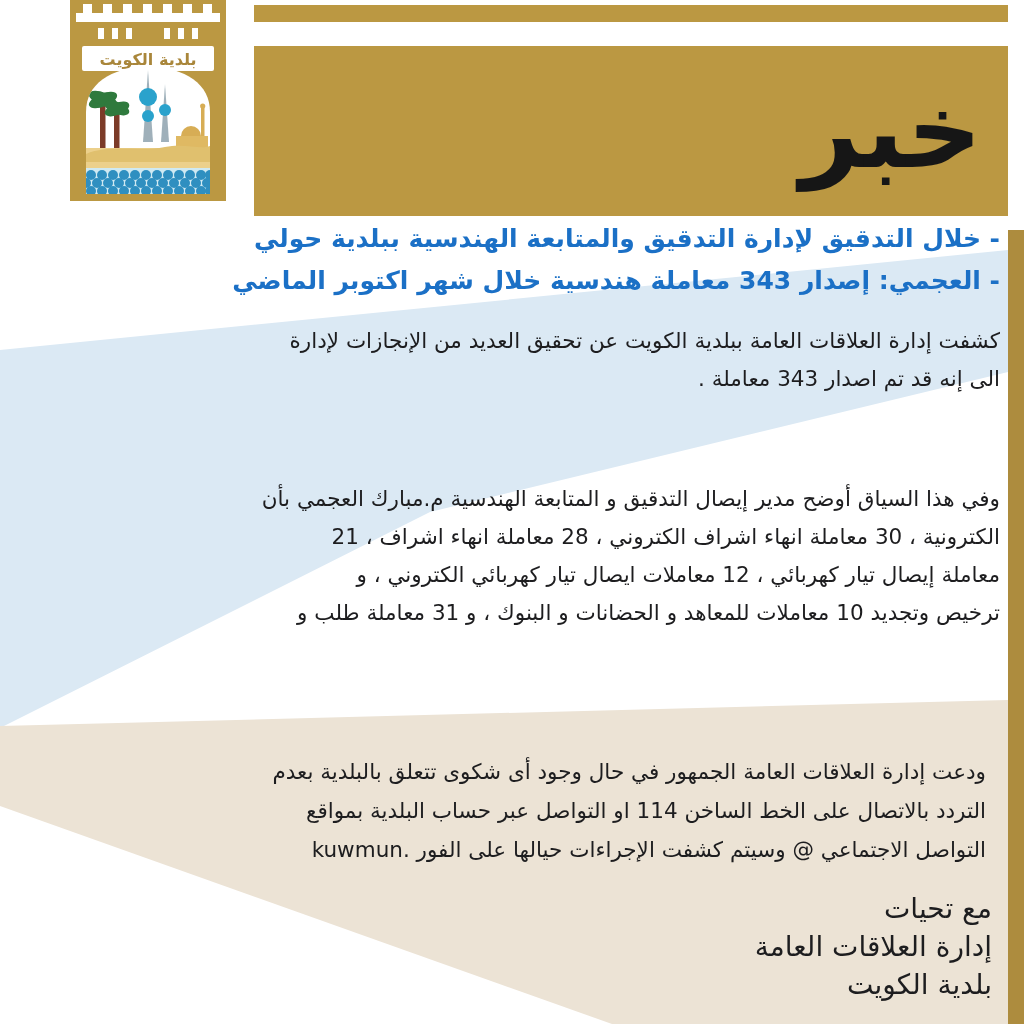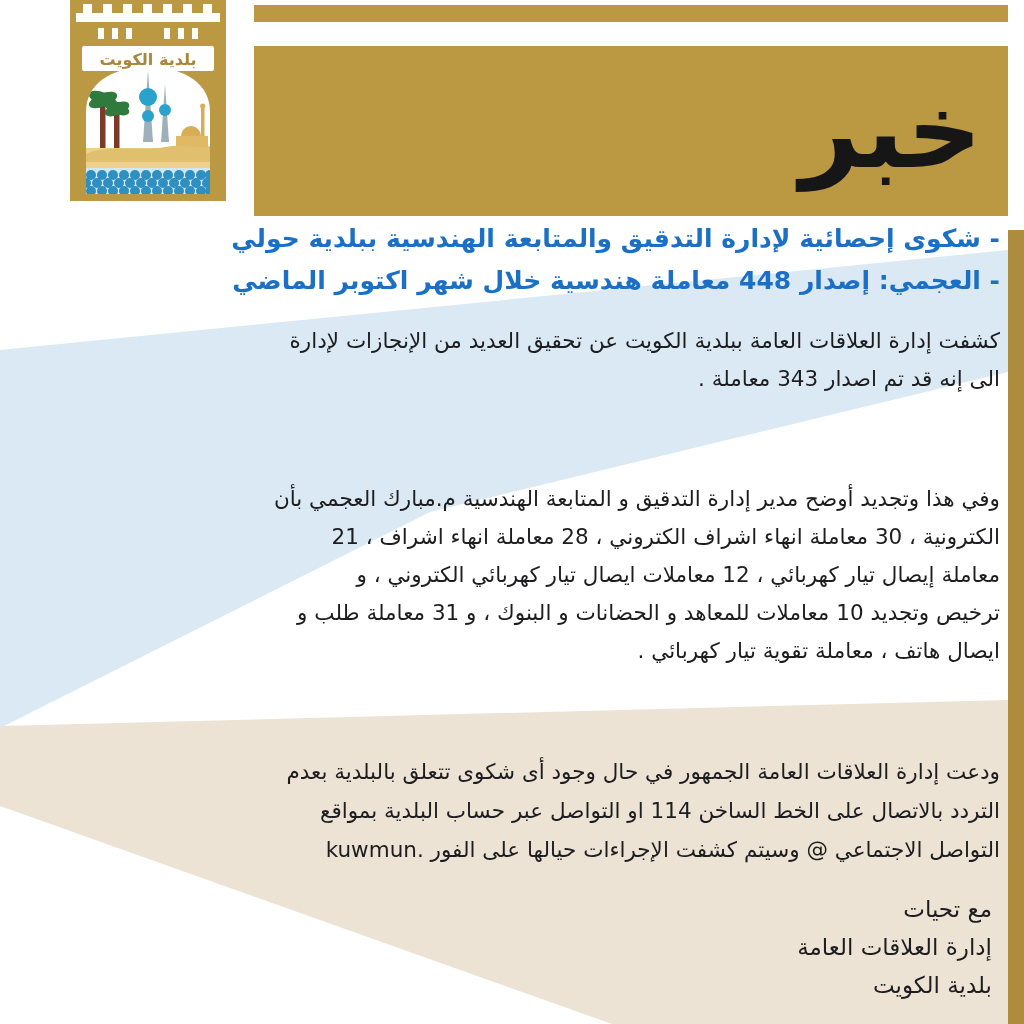--- a/index.html
+++ b/index.html
@@ -23,25 +23,25 @@
     position:absolute;right:24px;top:218px;direction:rtl;text-align:right;
     font-size:25px;font-weight:bold;color:var(--headline-blue);line-height:42px;white-space:nowrap;
   }
   .para{
     position:absolute;direction:rtl;text-align:right;color:var(--text-dark);
     font-size:21.5px;line-height:38px;white-space:nowrap;
   }
   .para .ln{white-space:nowrap;}
   #p1{right:24px;top:322px;}
   #p2{right:24px;top:480px;}
-  #p3{right:24px;top:752px;line-height:39px;margin-left:12px;}
+  #p3{right:38px;top:752px;line-height:39px;margin-left:12px;}
   #p2 .indent{margin-left:145px;}
   .signature{
     position:absolute;right:32px;top:890px;direction:rtl;text-align:right;
-    font-size:23px;color:var(--text-dark);line-height:38px;white-space:nowrap;
+    font-size:28px;color:var(--text-dark);line-height:38px;white-space:nowrap;
   }
 </style>
 </head>
 <body>
 
 <div id="canvas">
 
   <svg id="bg-shapes" viewBox="0 0 1024 1024" xmlns="http://www.w3.org/2000/svg">
     <polygon points="0,350 1008,250 1008,372 430,512 0,728" fill="var(--bg-blue)"></polygon>
     <polygon points="0,726 1008,700 1008,1024 612,1024 0,806" fill="var(--bg-beige)"></polygon>
@@ -155,35 +155,34 @@
               <circle cx="120" cy="191" r="5"></circle>
             <circle cx="131" cy="191" r="5"></circle>
               <circle cx="140" cy="191" r="5"></circle>
           </g>
         </g>
       </g>
     </svg>
   </div>
 
   <div class="headline">
-    <div>- شكوى إحصائية لإدارة التدقيق والمتابعة الهندسية ببلدية حولي</div>
-    <div>- العجمي: إصدار 448 معاملة هندسية خلال شهر اكتوبر الماضي</div>
+    <div>- خلال التدقيق لإدارة التدقيق والمتابعة الهندسية ببلدية حولي</div>
+    <div>- العجمي: إصدار 343 معاملة هندسية خلال شهر اكتوبر الماضي</div>
   </div>
 
   <div class="para" id="p1">
     <div class="ln">كشفت إدارة العلاقات العامة ببلدية الكويت عن تحقيق العديد من الإنجازات لإدارة</div>
     <div class="ln">الى إنه قد تم اصدار 343 معاملة .</div>
   </div>
 
   <div class="para" id="p2">
-    <div class="ln">وفي هذا وتجديد أوضح مدير إدارة التدقيق و المتابعة الهندسية م.مبارك العجمي بأن</div>
+    <div class="ln">وفي هذا السياق أوضح مدير إيصال التدقيق و المتابعة الهندسية م.مبارك العجمي بأن</div>
     <div class="ln">الكترونية ، 30 معاملة انهاء اشراف الكتروني ، 28 معاملة انهاء اشراف ، 21</div>
     <div class="ln">معاملة إيصال تيار كهربائي ، 12 معاملات ايصال تيار كهربائي الكتروني ، و</div>
     <div class="ln">ترخيص وتجديد 10 معاملات للمعاهد و الحضانات و البنوك ، و 31 معاملة طلب و</div>
-    <div class="ln indent">ايصال هاتف ، معاملة تقوية تيار كهربائي .</div>
   </div>
 
   <div class="para" id="p3">
     <div class="ln">ودعت إدارة العلاقات العامة الجمهور في حال وجود أى شكوى تتعلق بالبلدية بعدم</div>
     <div class="ln">التردد بالاتصال على الخط الساخن 114 او التواصل عبر حساب البلدية بمواقع</div>
     <div class="ln">التواصل الاجتماعي @ وسيتم كشفت الإجراءات حيالها على الفور .kuwmun</div>
   </div>
 
   <div class="signature">
     <div>مع تحيات</div>

